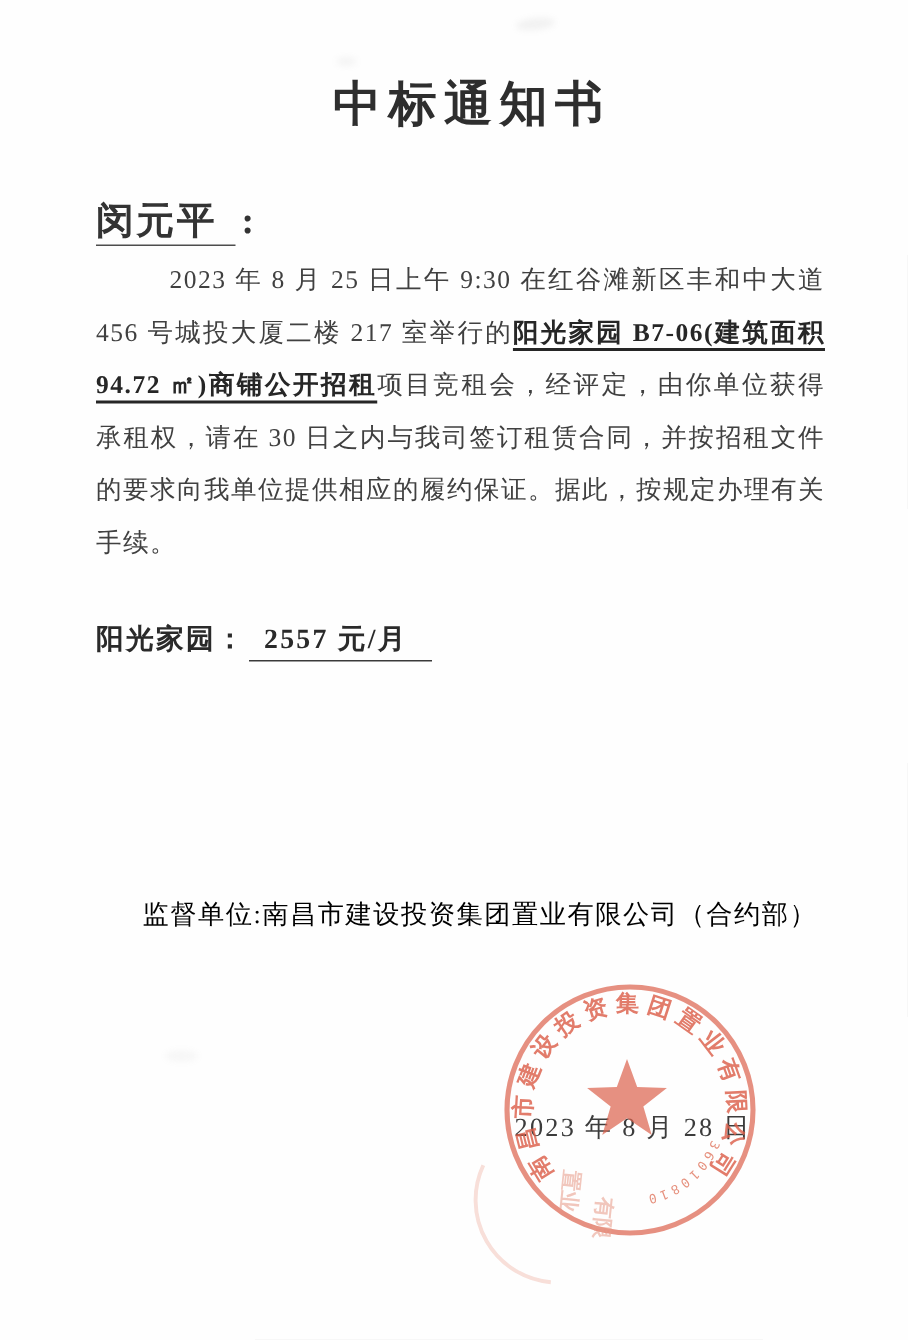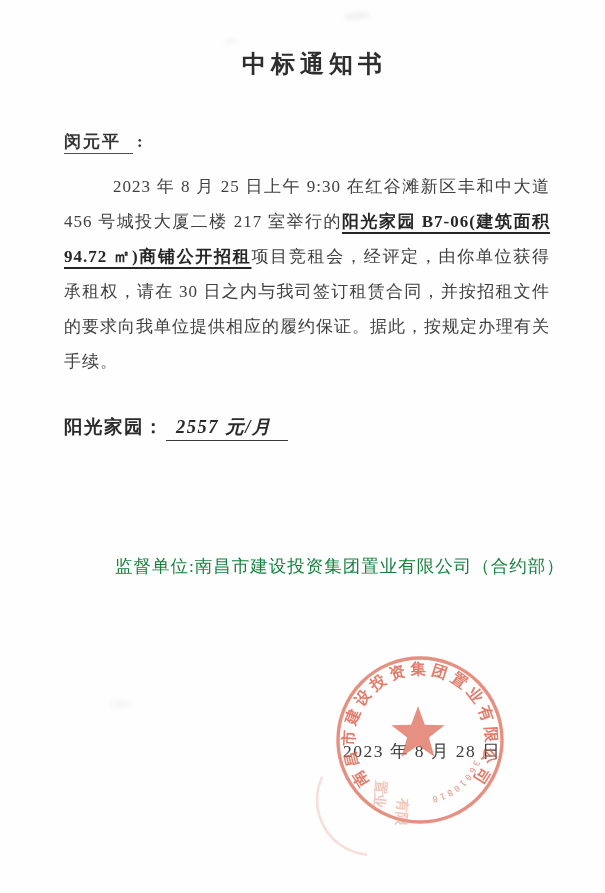--- a/index.html
+++ b/index.html
@@ -15,26 +15,26 @@
     overflow:hidden;
     color:#3e3e3e;
   }
   .smudge{
     position:absolute;border-radius:50%;
     background:#9a9a9a;filter:blur(2px);
   }
   .doc-title{
     position:absolute;top:48px;left:0;width:605px;
     text-align:center;padding-left:24px;box-sizing:border-box;
-    font-size:24px;font-weight:700;letter-spacing:5px;
+    font-size:32px;font-weight:700;letter-spacing:5px;
     color:#2e2e2e;
   }
   .salutation{
     position:absolute;top:130px;left:64px;
-    font-size:17px;font-weight:700;color:#333;
+    font-size:25px;font-weight:700;color:#333;
     letter-spacing:2px;
   }
   .salutation .name{
     border-bottom:1.5px solid #4d4d4d;
     padding-right:12px;padding-bottom:2px;
   }
   .salutation .colon{margin-left:4px;font-weight:700;}
   .para{
     position:absolute;left:64px;width:486px;
     font-size:17px;line-height:35px;letter-spacing:1px;
@@ -48,26 +48,26 @@
     text-decoration-thickness:1.5px;
     text-underline-offset:5px;
   }
   .result-line{
     position:absolute;top:414px;left:64px;
     font-size:18.5px;font-weight:700;color:#2a2a2a;
     letter-spacing:1.5px;line-height:27px;
   }
   .result-line .value{
     border-bottom:1.5px solid #3a3a3a;
-    padding:0 16px 3px 10px;margin-left:2px;font-style:italic;
+    padding:0 16px 3px 10px;margin-left:2px;
   }
   .info-line{
-    position:absolute;left:68px;width:500px;
-    font-size:17.5px;letter-spacing:1px;color:#15803d;
-    padding-left:47px;box-sizing:border-box;white-space:nowrap;
+    position:absolute;left:48px;width:500px;
+    font-size:17.5px;letter-spacing:1px;color:#000000;
+    padding-left:47px;box-sizing:border-box;white-space:nowrap;margin-top:43px;
   }
   #supervisor{top:554px;}
   #phone{top:589px;}
   .lessor-line{
     position:absolute;top:708px;left:203px;
     font-size:17.5px;letter-spacing:1.5px;color:#3c3c3c;
     white-space:nowrap;
   }
   .date-line{
     position:absolute;top:739px;left:343px;

